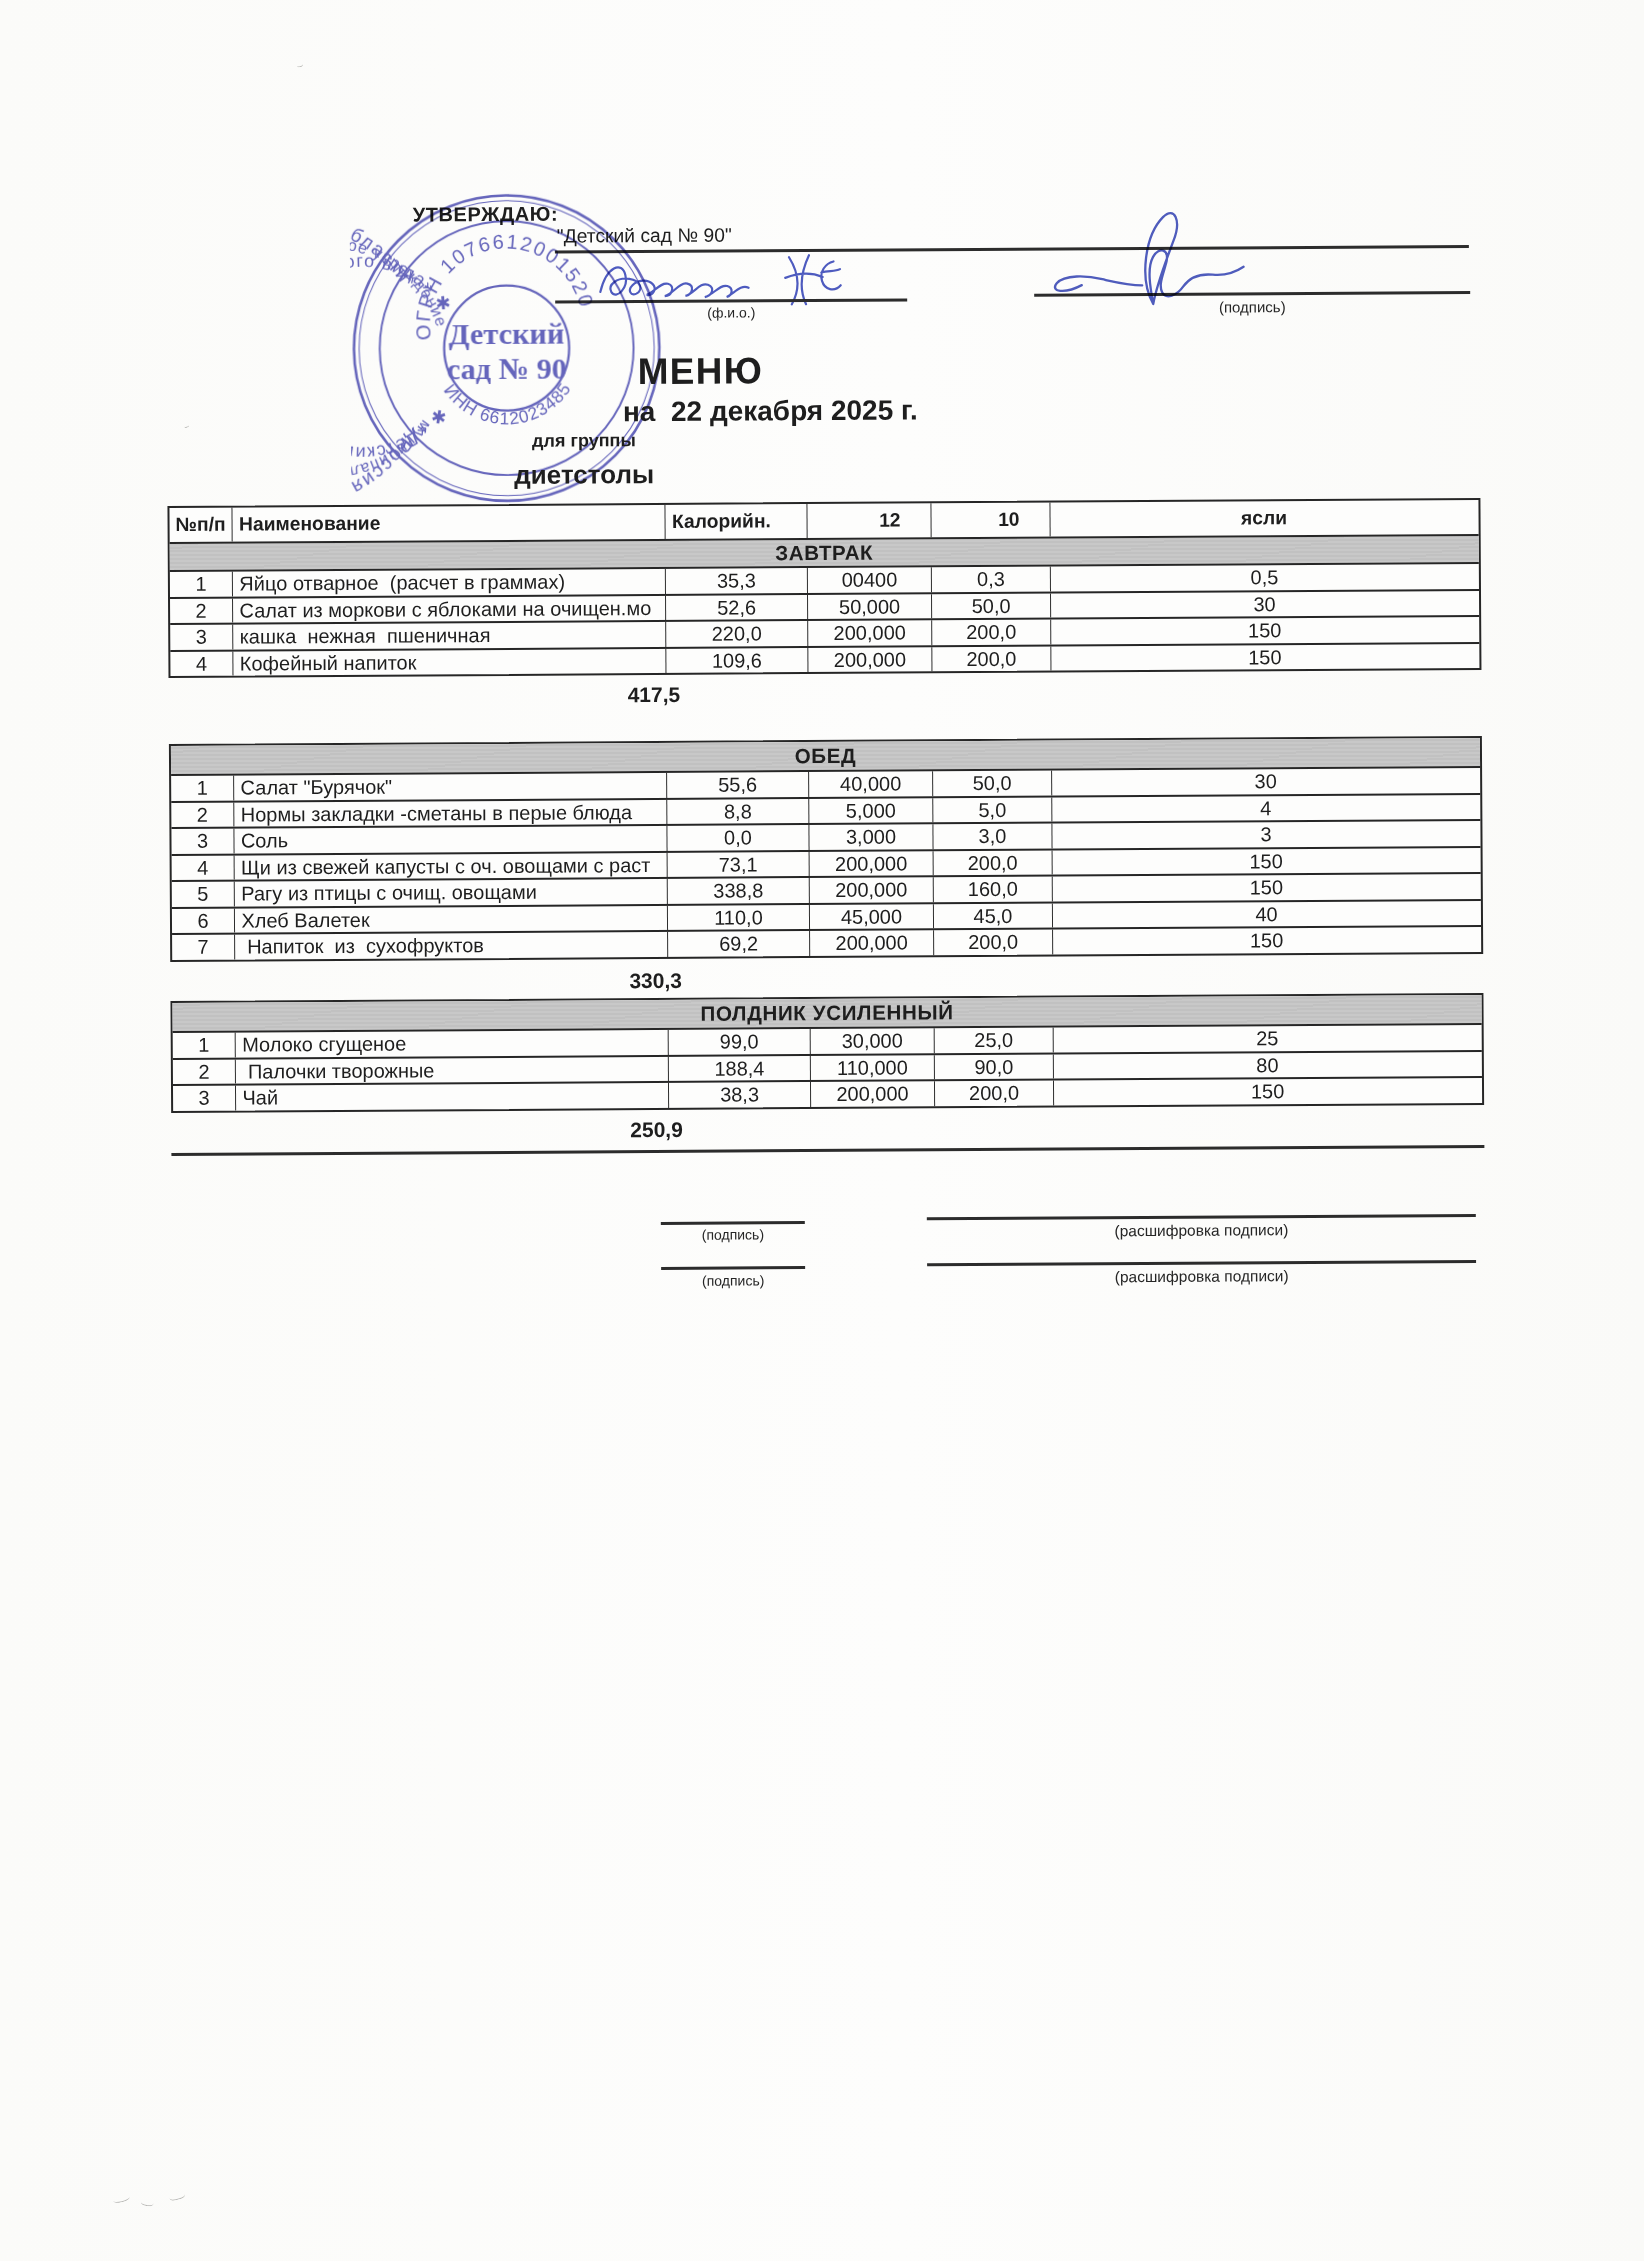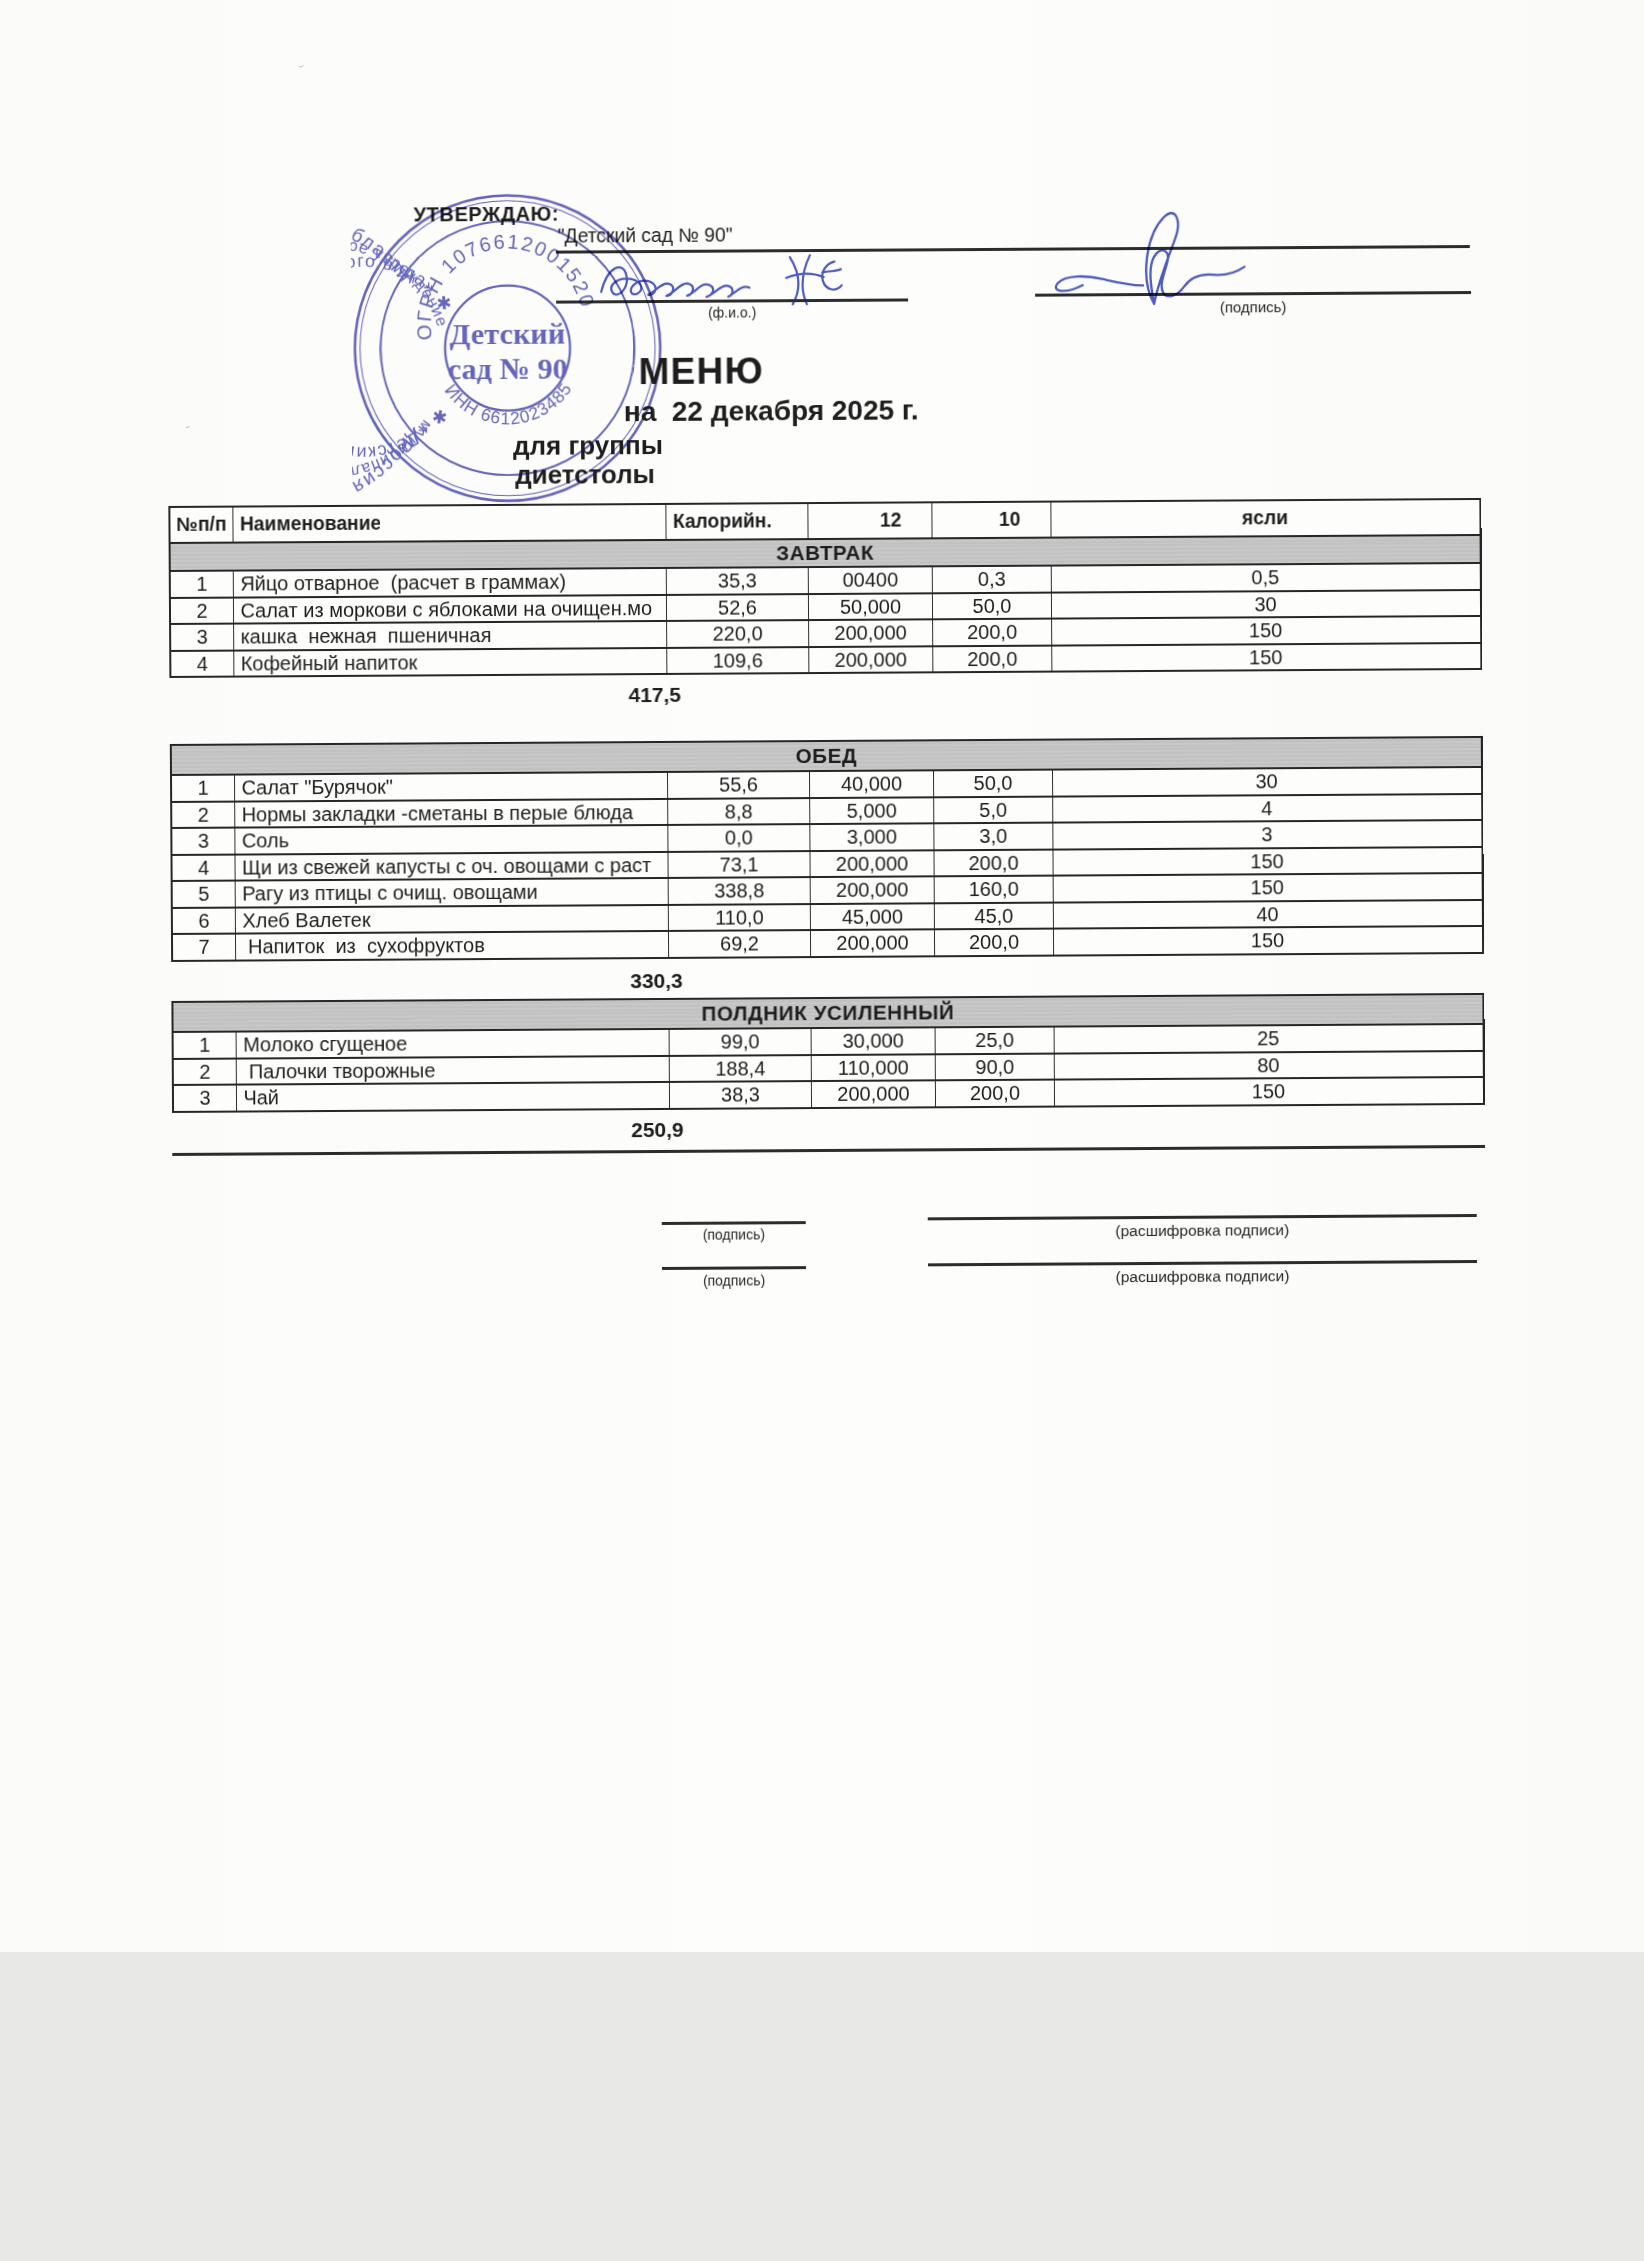--- a/index.html
+++ b/index.html
@@ -1,16 +1,16 @@
 <!DOCTYPE html>
 <html style="font-size:10.3px"><head>
 <meta charset="utf-8">
 <style>
   html,body{margin:0;padding:0;background:#e8e8e6;}
-  .page{position:relative;width:1644px;height:1952px;background:linear-gradient(90deg,#fbfbf9,#fdfdfc 55%,#fafaf8);overflow:hidden;
+  .page{position:relative;width:1644px;height:2261px;background:linear-gradient(90deg,#fbfbf9,#fdfdfc 55%,#fafaf8);overflow:hidden;
         font-family:"Liberation Sans","DejaVu Sans",sans-serif;color:#1e1e1e;}
   .doc{position:absolute;inset:0;transform:rotate(-0.35deg);transform-origin:50% 48%;}
   .hline{position:absolute;height:2.6px;background:#2c2c2c;}
   .lbl{position:absolute;text-align:center;font-size:14px;color:#262626;}
   
   .tbl{position:absolute;left:171px;width:1313px;border:2.6px solid #262626;box-sizing:border-box;background:#fdfdfc;}
   .tbl>*+*{border-top:2.6px solid #262626;}
   .tr{display:grid;grid-template-columns:63px 433px 142px 124px 119px 427px;height:24.5px;}
   .tr.hdr{height:34px;}
   .td{border-right:1.9px solid #2e2e2e;height:100%;line-height:24.5px;font-size:20px;overflow:hidden;white-space:pre;}
@@ -21,21 +21,21 @@
   .cr{text-align:right;padding-right:30px;}
   .band{height:26px;line-height:26px;text-align:center;font-weight:bold;font-size:20.6px;letter-spacing:0.6px;
         background:repeating-linear-gradient(0deg,#c8c8c8 0 1.9px,#c1c1c1 1.9px 3.9px);}
   .band.tall{height:28px;line-height:28px;}
   .total{position:absolute;left:630px;width:142px;font-weight:bold;font-size:21px;}
   
   .t-approve{position:absolute;left:418px;top:201px;font-size:20px;font-weight:bold;letter-spacing:0.6px;}
   .t-org{position:absolute;left:562px;top:224px;font-size:19.3px;}
   .t-menu{position:absolute;left:642px;top:350px;font-size:37px;font-weight:bold;letter-spacing:1.3px;}
   .t-date{position:absolute;left:627px;top:395px;font-size:28px;font-weight:bold;white-space:pre;}
-  .t-grp1{position:absolute;left:516px;top:429px;font-size:26px;font-weight:bold;}
+  .t-grp1{position:absolute;left:536px;top:429px;font-size:18px;font-weight:bold;}
   .t-grp2{position:absolute;left:518px;top:458px;font-size:26px;font-weight:bold;}
   
   .stamp-svg{position:absolute;left:355px;top:189px;mix-blend-mode:multiply;opacity:.82;filter:blur(0.3px);}
   .sig-svg{position:absolute;mix-blend-mode:multiply;opacity:.9;}
   .sig1{left:600px;top:244px;}
   .sig2{left:1024px;top:209px;}
   
   .speck{position:absolute;background:none;border-bottom:1.9px solid #b9b9b6;border-radius:60%;transform:rotate(-14deg);}
 </style>
 </head>

